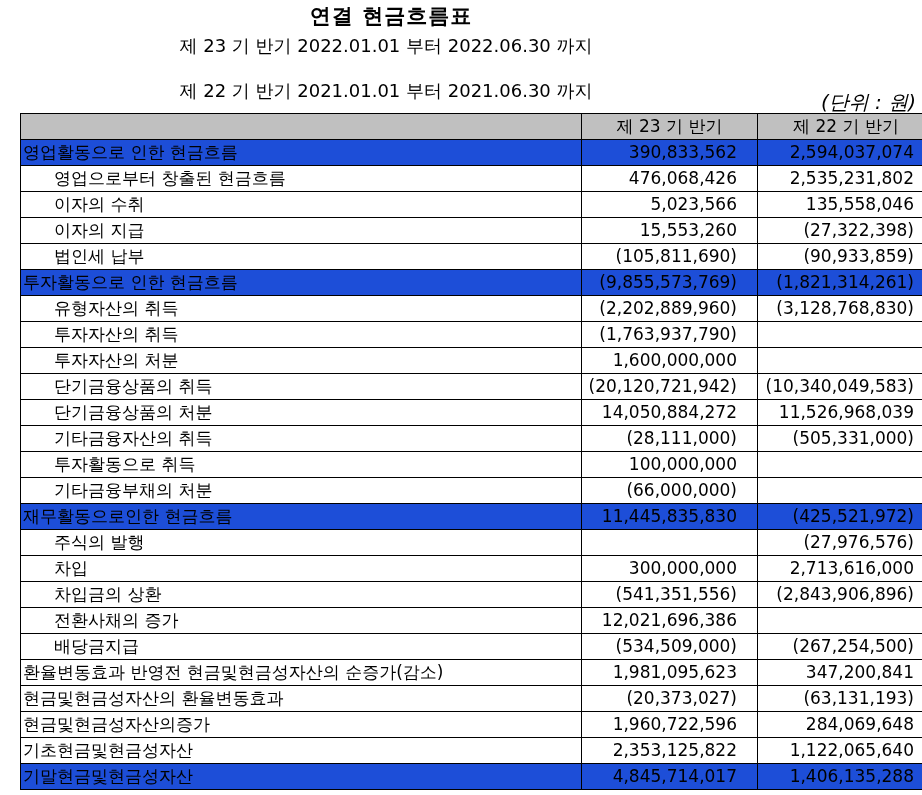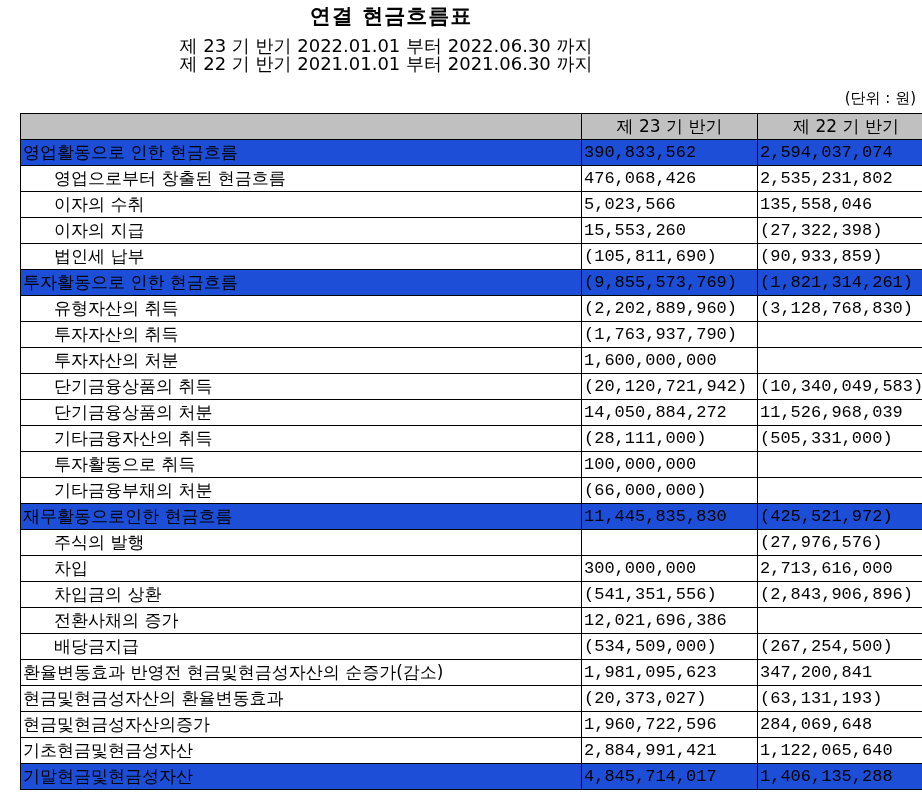--- a/index.html
+++ b/index.html
@@ -3,31 +3,31 @@
 <meta charset="utf-8">
 <style>
   html, body { margin:0; padding:0; background:#ffffff; }
   body { width:922px; height:795px; position:relative; overflow:hidden;
          font-family:"DejaVu Sans", "Liberation Sans", sans-serif; color:#000; }
   .title { position:absolute; left:0; width:782px; top:2px; text-align:center;
            font-size:21px; font-weight:bold; letter-spacing:1px; }
   .period { position:absolute; left:0; width:772px; text-align:center;
             font-size:18px; }
   .p1 { top:34px; }
-  .p2 { top:52px; }
-  .unit { position:absolute; right:6px; top:89px; font-size:15px; }
+  .p2 { top:79px; }
+  .unit { position:absolute; right:6px; top:89px; font-size:20px;font-style:italic; }
   table { position:absolute; left:4px; top:113px; border-collapse:collapse;
           table-layout:fixed; width:914px;margin-left:16px; }
   col.c0 { width:561px; }
   col.c1 { width:176px; }
   col.c2 { width:177px; }
   td, th { border:1px solid #000; height:25px; padding:0 2px; font-size:17px;
            font-weight:normal; white-space:nowrap; overflow:hidden; line-height:25px; }
   tr.head th { background:#c0c0c0; text-align:center; }
-  td.num { text-align:left; padding-right:12px;font-family:Liberation Mono, monospace; }
+  td.num { text-align:right; padding-right:20px; }
   tr.section td { background:#1d4ed8; }
   td.label.indent { padding-left:33px; }
 </style>
 </head>
 <body>
 
 <div class="title">연결 현금흐름표</div>
 <div class="period p1">제 23 기 반기 2022.01.01 부터 2022.06.30 까지</div>
 <div class="period p2">제 22 기 반기 2021.01.01 부터 2021.06.30 까지</div>
 <div class="unit">(단위 : 원)</div>
@@ -156,21 +156,21 @@
         <td class="num">(20,373,027)</td>
         <td class="num">(63,131,193)</td>
       </tr>
       <tr class="">
         <td class="label">현금및현금성자산의증가</td>
         <td class="num">1,960,722,596</td>
         <td class="num">284,069,648</td>
       </tr>
       <tr class="">
         <td class="label">기초현금및현금성자산</td>
-        <td class="num">2,884,991,421</td>
+        <td class="num">2,353,125,822</td>
         <td class="num">1,122,065,640</td>
       </tr>
       <tr class="section">
         <td class="label">기말현금및현금성자산</td>
         <td class="num">4,845,714,017</td>
         <td class="num">1,406,135,288</td>
       </tr>
     </tbody>
 </table>
 

